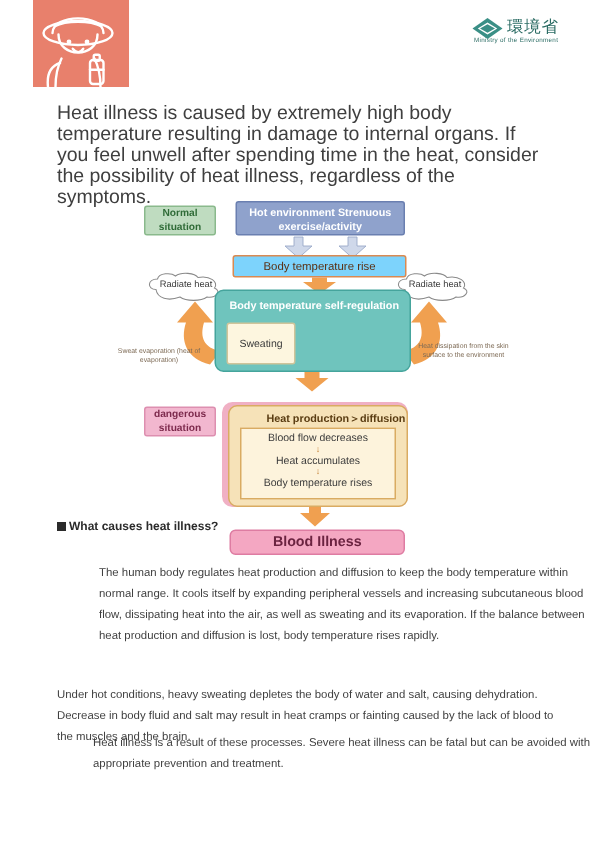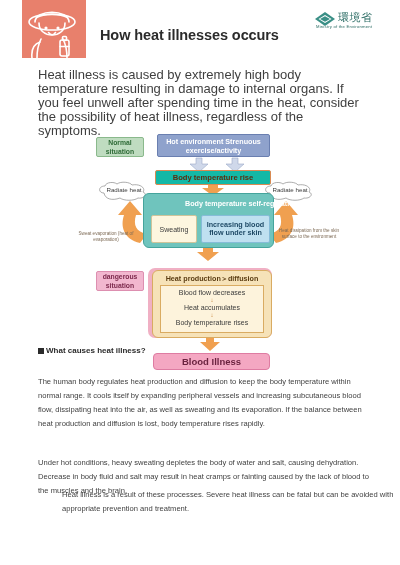--- a/index.html
+++ b/index.html
@@ -105,44 +105,43 @@
     width: 113px; height: 23px;
     background: #8fa2cc;
     border: 0.8px solid #6a7fb0;
     color: #ffffff;
     font-weight: bold;
     font-size: 7.2px;
   }
   .box-temp-rise {
     left: 155px; top: 39px;
     width: 116px; height: 15px;
-    background: #14b8a6;
+    background: #7dd3fc;
     border: 0.8px solid #d98a52;
     color: #5a2f12;
-    font-weight: bold;
+    font-weight: normal;
     font-size: 7.6px;
   }
 
   .box-selfreg {
     left: 143px; top: 62px;
     width: 131px; height: 55px;
     background: #6fc4bd;
     border: 1.2px solid #45a49c;
     border-radius: 6px;
     display: block;
   }
   .selfreg-title {
     position: absolute;
     left: 0; top: 5px;
     width: 131px;
     text-align: center;
     font-size: 7.2px;
     font-weight: bold;
     color: #ffffff;
-    padding-left: 32px;
   }
   .box-sweating {
     position: absolute;
     left: 7px; top: 21px;
     width: 44px; height: 26px;
     background: #fdf6df;
     border: 0.8px solid #cfc49a;
     border-radius: 2px;
     display: flex; align-items: center; justify-content: center;
     font-size: 7px;
@@ -183,21 +182,21 @@
   .box-production {
     position: absolute;
     left: 152px; top: 139px;
     width: 118px; height: 66px;
     background: #f6e2b8;
     border: 1px solid #d9ab62;
     border-radius: 6px;
   }
   .prod-title {
     position: absolute;
-    left: 0; top: 3px;
+    left: 12px; top: 3px;
     width: 118px;
     text-align: center;
     font-size: 7.2px;
     font-weight: bold;
     color: #5a3c12;
   }
   .prod-inner {
     position: absolute;
     left: 7px; top: 14px;
     width: 104px; height: 48px;
@@ -272,21 +271,21 @@
     vertical-align: -0.5px;
   }
   .body-text {
     position: absolute;
     left: 38px;
     width: 335px;
     font-size: 7.6px;
     line-height: 14.1px;
     color: #3f3f3f;
   }
-  .bt1 { top: 375px; }
+  .bt1 { top: 375px; margin-left: 28px; }
   .bt2 { top: 456px; }
   .bt3 { top: 488px; margin-left: 24px; }
 </style>
 </head>
 <body>
 
 <div class="header">
 
   <div class="mascot-panel">
     <svg class="mascot-svg" width="60" height="57" viewBox="0 0 60 57">
@@ -309,21 +308,20 @@
 
         <path d="M16 41 C10 43, 7 48, 8 57"></path>
 
         <rect x="36" y="39" width="9" height="16" rx="2"></rect>
         <rect x="38.5" y="35.5" width="4" height="4" rx="1"></rect>
         <path d="M36 45.5 L45 45.5"></path>
       </g>
     </svg>
   </div>
 
-  <div class="page-title">How heat illnesses occurs</div>
 
   <div class="moe-logo">
     <svg class="moe-mark" width="22" height="16" viewBox="0 0 22 16">
       <path d="M11 1 L21 8 L11 15 L1 8 Z" fill="#3a8f86"></path>
       <path d="M11 4 L17.5 8 L11 12 L4.5 8 Z" fill="#ffffff"></path>
       <path d="M11 5.2 L16 8 L11 10.8 L6 8 Z" fill="#3a8f86"></path>
     </svg>
     <div class="moe-jp">環境省</div>
     <div class="moe-en">Ministry of the Environment</div>
   </div>
@@ -362,21 +360,20 @@
   <div class="cloud cloud-right">
     <svg width="56" height="20" viewBox="0 0 56 20">
       <path d="M8 12 C2 12, 2 5, 9 5 C10 1, 18 0.5, 21 3 C25 0, 34 1, 36 4 C44 2.5, 50 7, 47 11 C52 13, 48 18, 42 17 C38 20, 28 20, 24 17 C16 20, 9 18, 8 12 Z" fill="#ffffff" stroke="#8a8a8a" stroke-width="0.7"></path>
     </svg>
     <div class="cloud-label">Radiate heat</div>
   </div>
 
   <div class="dbox box-selfreg">
     <div class="selfreg-title">Body temperature self-regulation</div>
     <div class="box-sweating">Sweating</div>
-    <div class="box-bloodflow">Increasing blood flow under skin</div>
   </div>
 
   <div class="side-note note-left">Sweat evaporation (heat of evaporation)</div>
   <div class="side-note note-right">Heat dissipation from the skin surface to the environment</div>
 
   <div class="dbox box-dangerous">dangerous situation</div>
 
   <div class="pink-frame"></div>
   <div class="box-production">
     <div class="prod-title">Heat production＞diffusion</div>

